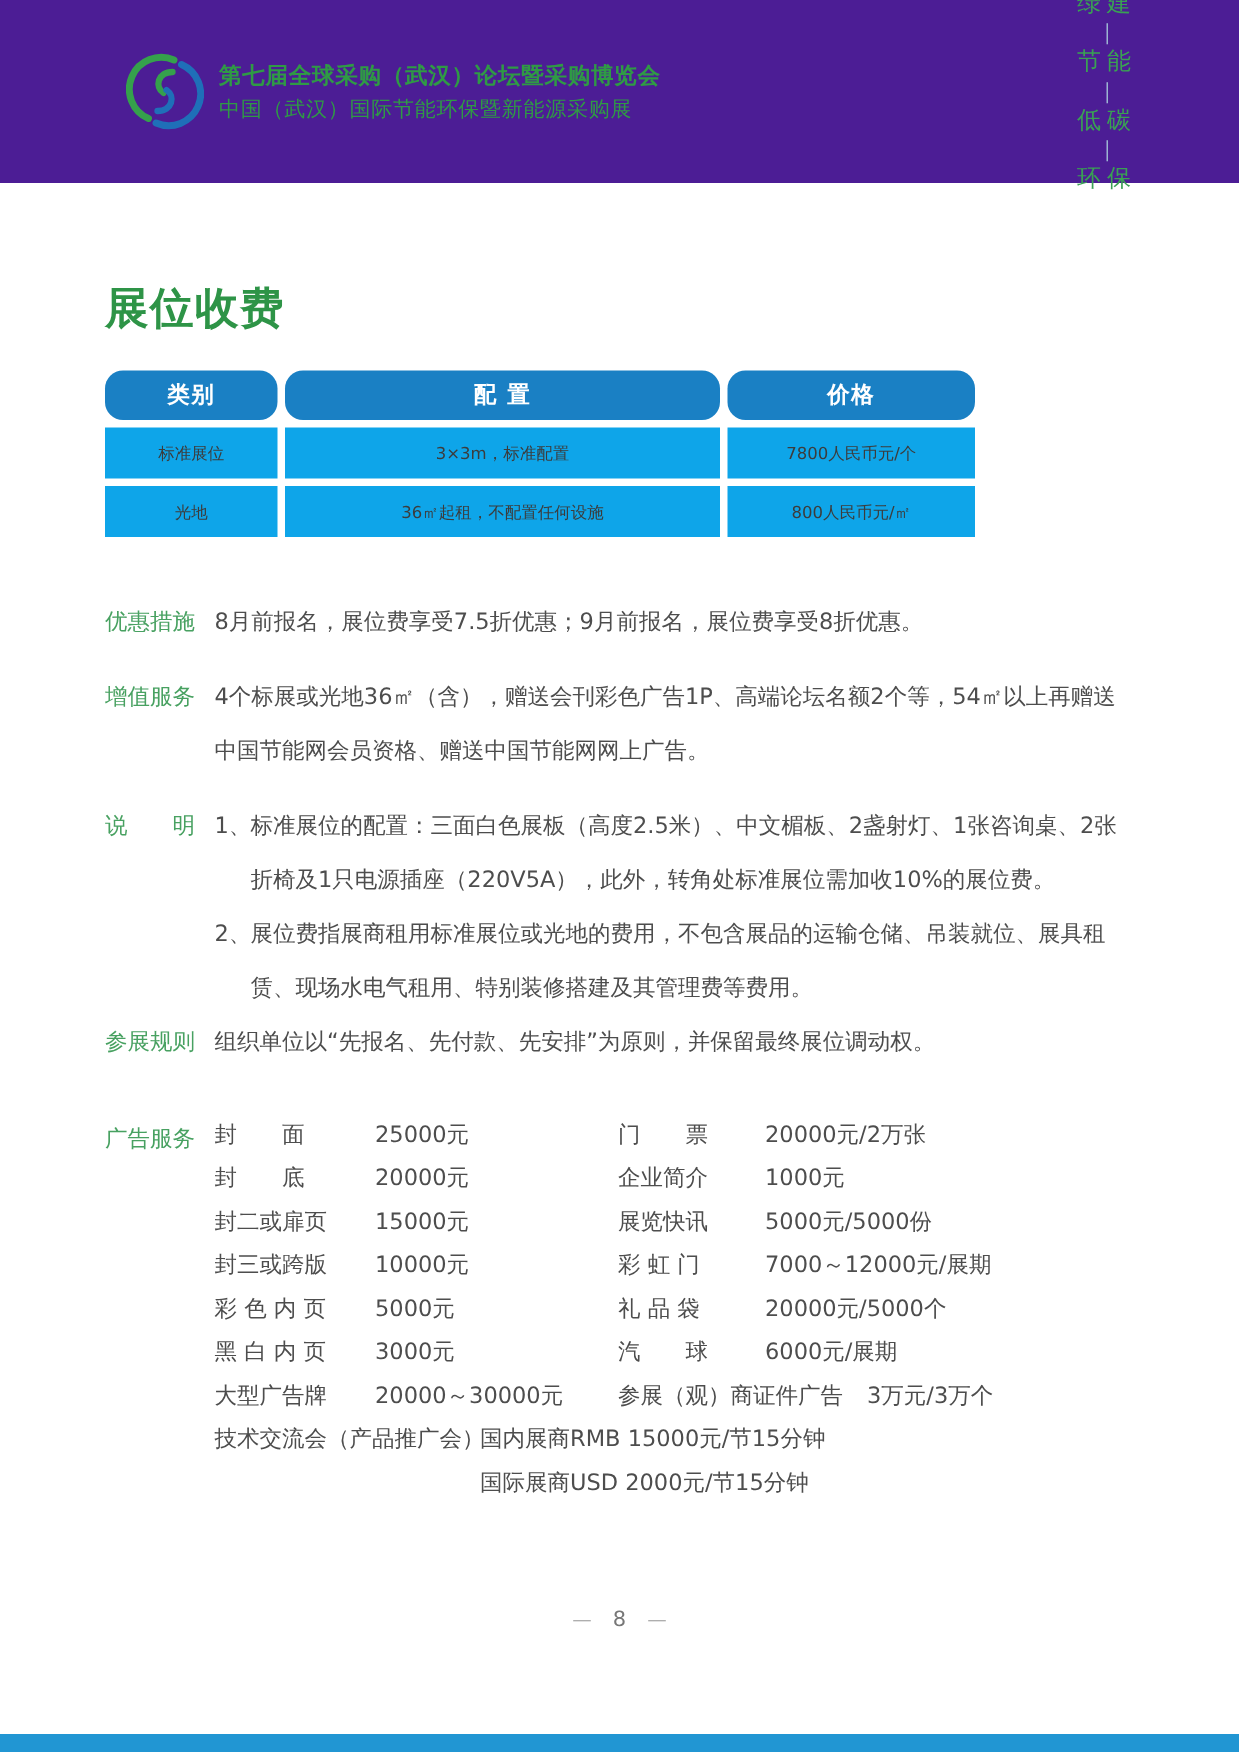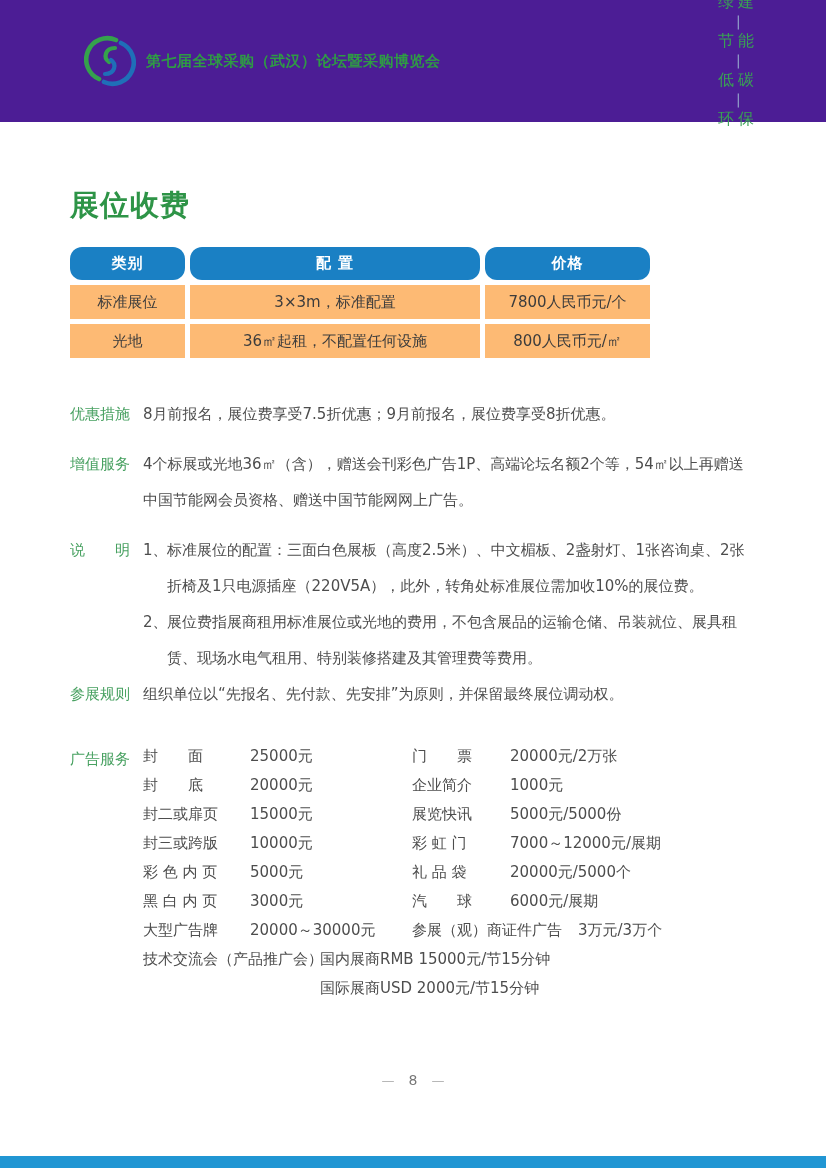--- a/index.html
+++ b/index.html
@@ -23,22 +23,22 @@
   .tag-sep { color:#a9cadb; margin:0 10px; font-size:14px; }
   
   .main { padding:0 70px; }
   .page-title { margin-top:66px; font-size:29px; line-height:34px; font-weight:600;
     color:#2e9447; letter-spacing:1px; }
   .fee-table { margin-top:25px; display:grid; grid-template-columns:115px 290px 165px;
     gap:5px; width:580px; }
   .fee-th { background:#1a80c4; color:#ffffff; height:33px; display:flex;
     align-items:center; justify-content:center; font-size:15px; font-weight:bold;
     letter-spacing:1px;border-radius:12px; }
-  .fee-td { background:#fdba74; color:#3c3c3c; height:34px; display:flex;
-    align-items:center; justify-content:center; font-size:15px; }
+  .fee-td { background:#0ea5e9; color:#3c3c3c; height:34px; display:flex;
+    align-items:center; justify-content:center; font-size:11px; }
   .section { display:flex; }
   .sec-label { width:73px; flex-shrink:0; color:#48a161; font-size:15px;
     line-height:36px; white-space:pre; }
   .sec-body { flex:1; color:#4d4d4d; font-size:15px; line-height:36px; }
   .m-discount { margin-top:38px; }
   .m-value   { margin-top:14px; }
   .m-notes   { margin-top:14px; }
   .m-rules   { margin-top:0px;align-items:flex-end;  }
   .m-ads     { margin-top:29px; }
   .note-item { position:relative; padding-left:24px; }
@@ -69,20 +69,21 @@
   <div class="hdr">
     <div class="brand">
       <svg viewBox="0 0 52 52">
         <path d="M 32 5 A 21 21 0 0 0 15 44" fill="none" stroke="#35a14c" stroke-width="4.6" stroke-linecap="round"></path>
         <path d="M 20 47 A 21 21 0 0 0 37 8" fill="none" stroke="#1f6fb8" stroke-width="4.6" stroke-linecap="round"></path>
         <path d="M 31 13 C 21 13 19 23 25 27" fill="none" stroke="#35a14c" stroke-width="4.2" stroke-linecap="round"></path>
         <path d="M 21 39 C 31 39 33 29 27 25" fill="none" stroke="#1f6fb8" stroke-width="4.2" stroke-linecap="round"></path>
       </svg>
       <div class="brand-text">
         <div class="brand-l1">第七届全球采购（武汉）论坛暨采购博览会</div>
+        <div class="brand-l2">中国（武汉）国际节能环保暨新能源采购展</div>
       </div>
     </div>
     <div class="tags">
       <span class="tag">绿建</span>
       <span class="tag-sep">｜</span>
       <span class="tag">节能</span>
       <span class="tag-sep">｜</span>
       <span class="tag">低碳</span>
       <span class="tag-sep">｜</span>
       <span class="tag">环保</span>

